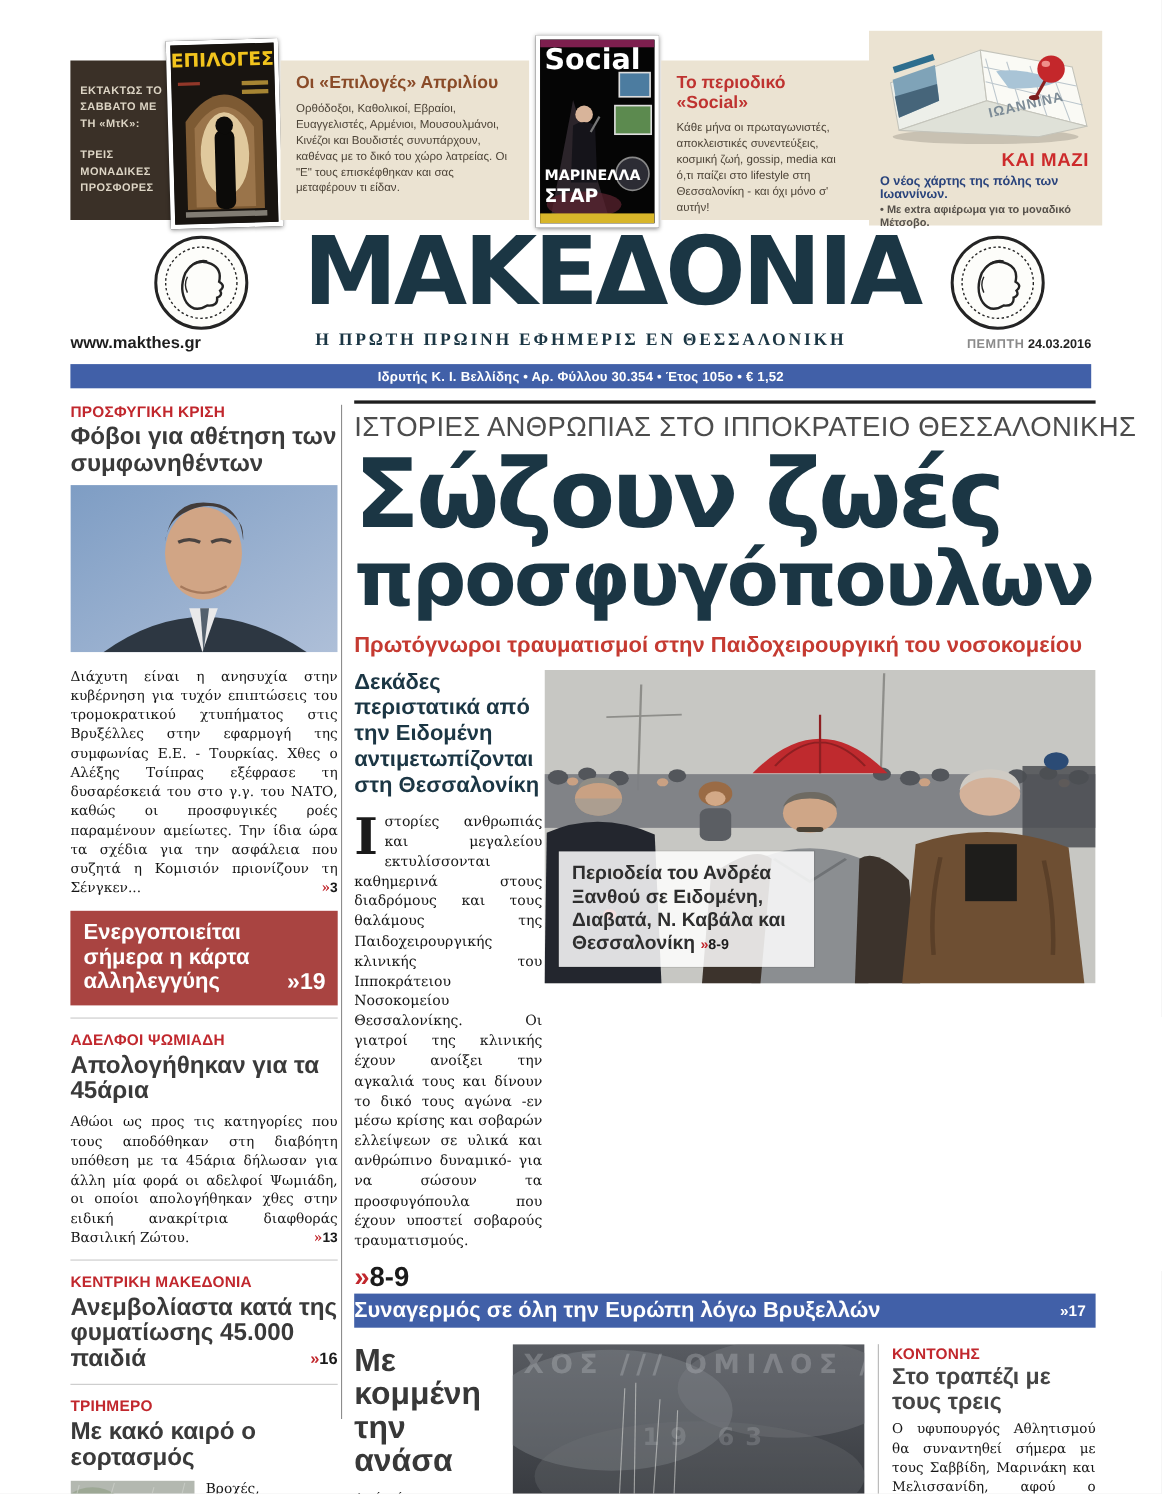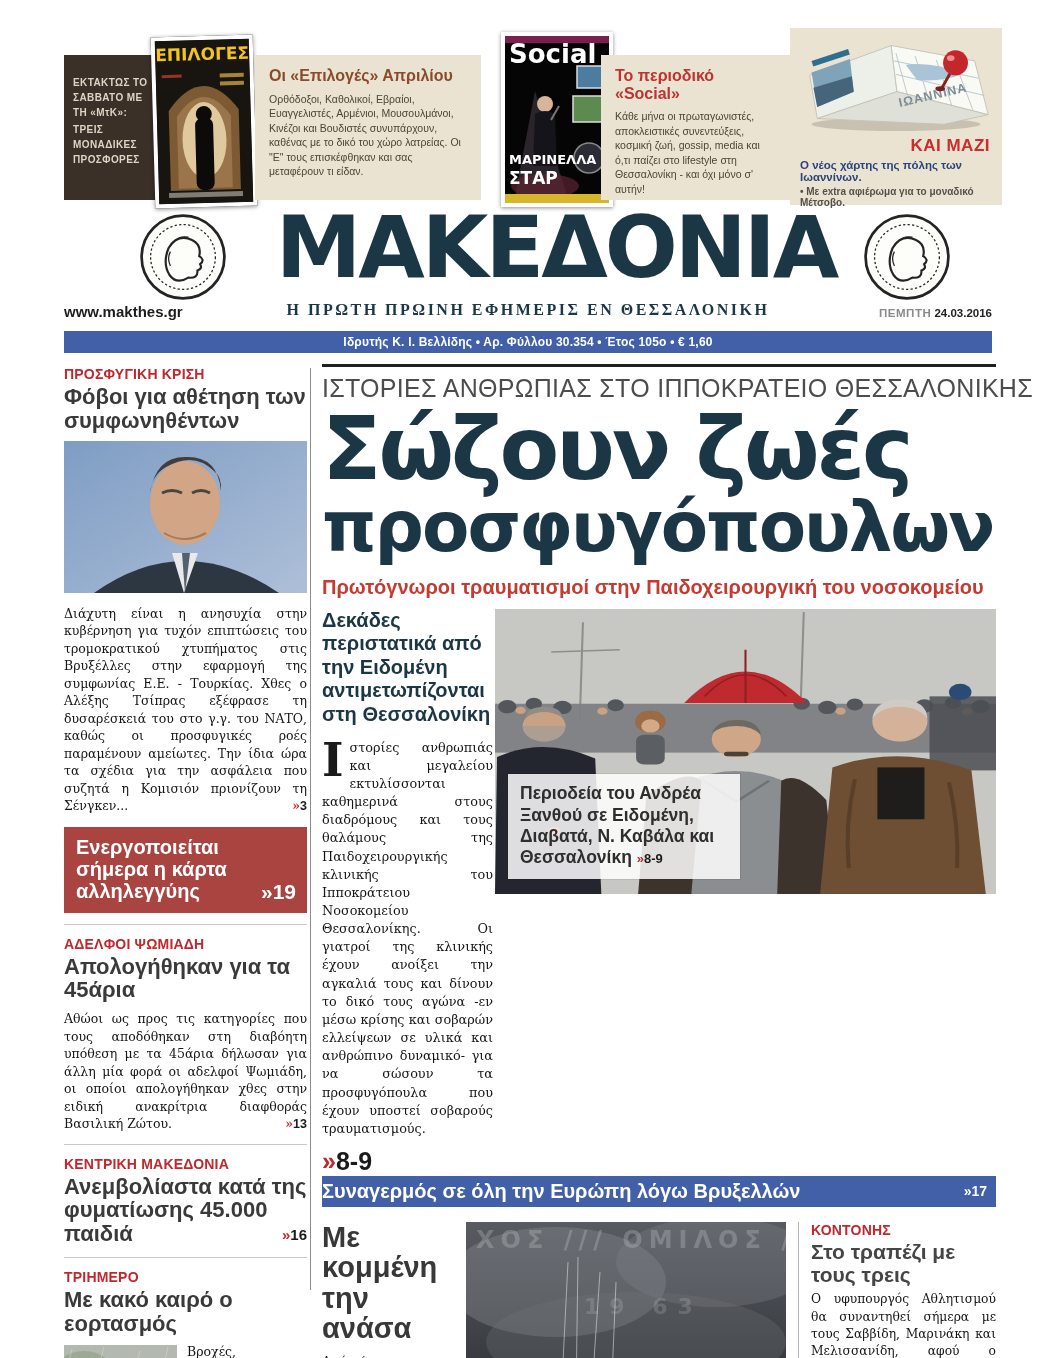--- a/index.html
+++ b/index.html
@@ -2,24 +2,24 @@
 <html><head>
 <meta charset="utf-8">
 <style>
   * { box-sizing: border-box; margin: 0; padding: 0; }
   body { background:#e8e8e8; font-family:"Liberation Sans",sans-serif; }
   .page { position:relative; width:1056px; height:1358px; background:#fff; margin:0 auto; overflow:hidden; color:#1a1a1a; }
 
   
   .promo { position:absolute; left:0; top:0; width:1056px; height:208px; }
   .offer-box { position:absolute; left:64px; top:55px; width:95px; height:145px; background:#3a3027; color:#ddd5c5; padding:20px 9px 8px; font-size:10px; font-weight:700; line-height:1.5; letter-spacing:.4px; }
-  .offer-box .l2 { margin-top:2px; display:block; }
+  .offer-box .l2 { margin-top:14px; display:block; }
   .cover { position:absolute; background:#111; border:4px solid #fff; box-shadow:0 1px 4px rgba(0,0,0,.45); }
   .epiloges-cover { left:153px; top:36px; width:102px; height:171px; transform:rotate(-1.6deg); }
-  .social-cover { left:501px; top:32px; width:112px; height:175px; }
+  .social-cover { left:487px; top:32px; width:112px; height:175px; }
   .panel { position:absolute; background:#ebe3d2; padding:12px 14px; }
   .epiloges-panel { left:255px; top:55px; width:226px; height:145px; }
   .social-panel { left:601px; top:55px; width:189px; height:145px; }
   .map-panel { left:790px; top:28px; width:212px; height:177px; padding:4px 10px 8px; }
   .panel h3 { font-size:16px; line-height:1.1; margin-bottom:7px; }
   .epiloges-panel h3 { color:#8a4b28; }
   .social-panel h3 { color:#bf3330; }
   .panel p { font-size:10.5px; line-height:1.38; color:#4d4438; font-weight:500; }
   .map-art { display:block; }
   .kai-mazi { text-align:right; font-size:17px; font-weight:800; color:#cd2b2c; letter-spacing:.5px; margin:2px 2px 3px 0; }
@@ -195,21 +195,21 @@
     <path d="M34 40 q10 -16 26 -9 q11 5 8 18 q7 4 1 9 q3 5 -3 7 q1 9 -10 8 q-13 8 -21 -3 q-8 -13 -1 -30 z" fill="none" stroke="#242424" stroke-width="2.4"></path>
     <path d="M38 34 q8 -8 18 -6 M36 44 q-4 8 0 16" fill="none" stroke="#242424" stroke-width="1.4"></path>
   </svg>
   <div class="mast-title">ΜΑΚΕΔΟΝΙΑ</div>
   <div class="tagline">Η ΠΡΩΤΗ ΠΡΩΙΝΗ ΕΦΗΜΕΡΙΣ ΕΝ ΘΕΣΣΑΛΟΝΙΚΗ</div>
   <div class="site-url">www.makthes.gr</div>
   <div class="dateline">
     <span class="day">ΠΕΜΠΤΗ</span>
     <span class="date">24.03.2016</span>
   </div>
-  <div class="infobar">Ιδρυτής Κ. Ι. Βελλίδης • Αρ. Φύλλου 30.354 • Έτος 105ο • € 1,60</div>
+  <div class="infobar">Ιδρυτής Κ. Ι. Βελλίδης • Αρ. Φύλλου 30.354 • Έτος 105ο • € 1,52</div>
 
   <div class="vdiv"></div>
 
   <div class="leftcol">
 
     <div>
       <div class="kicker">ΠΡΟΣΦΥΓΙΚΗ ΚΡΙΣΗ</div>
       <div class="lh1">Φόβοι για αθέτηση των συμφωνηθέντων</div>
       <svg class="tsipras-photo" viewBox="0 0 243 152">
         <defs>

